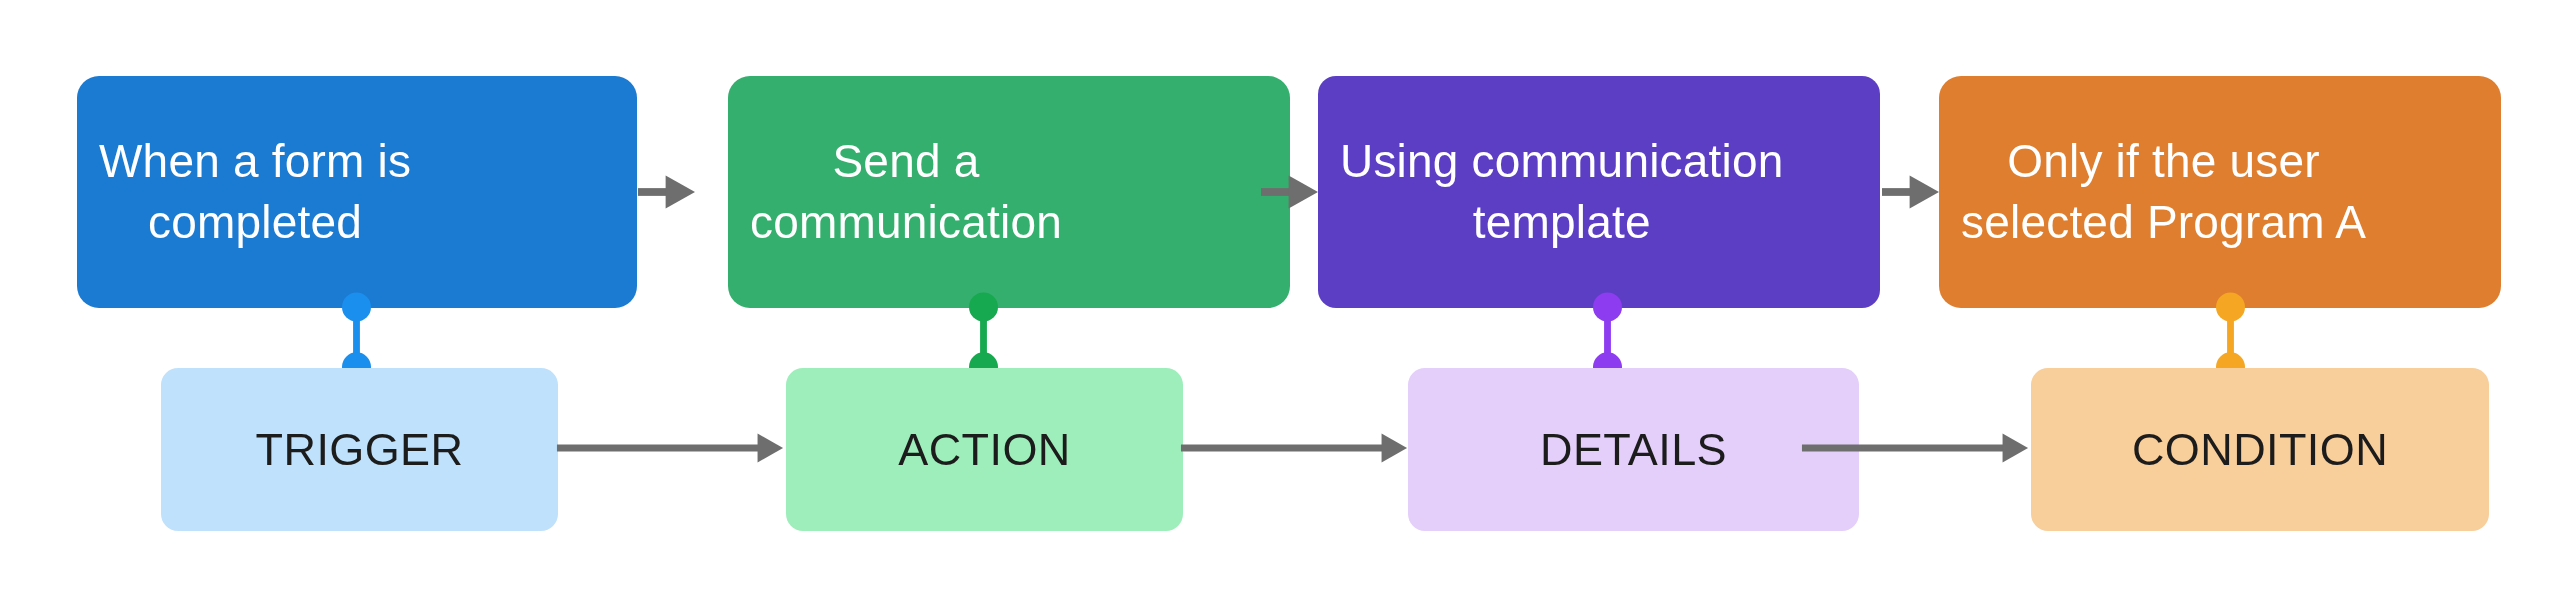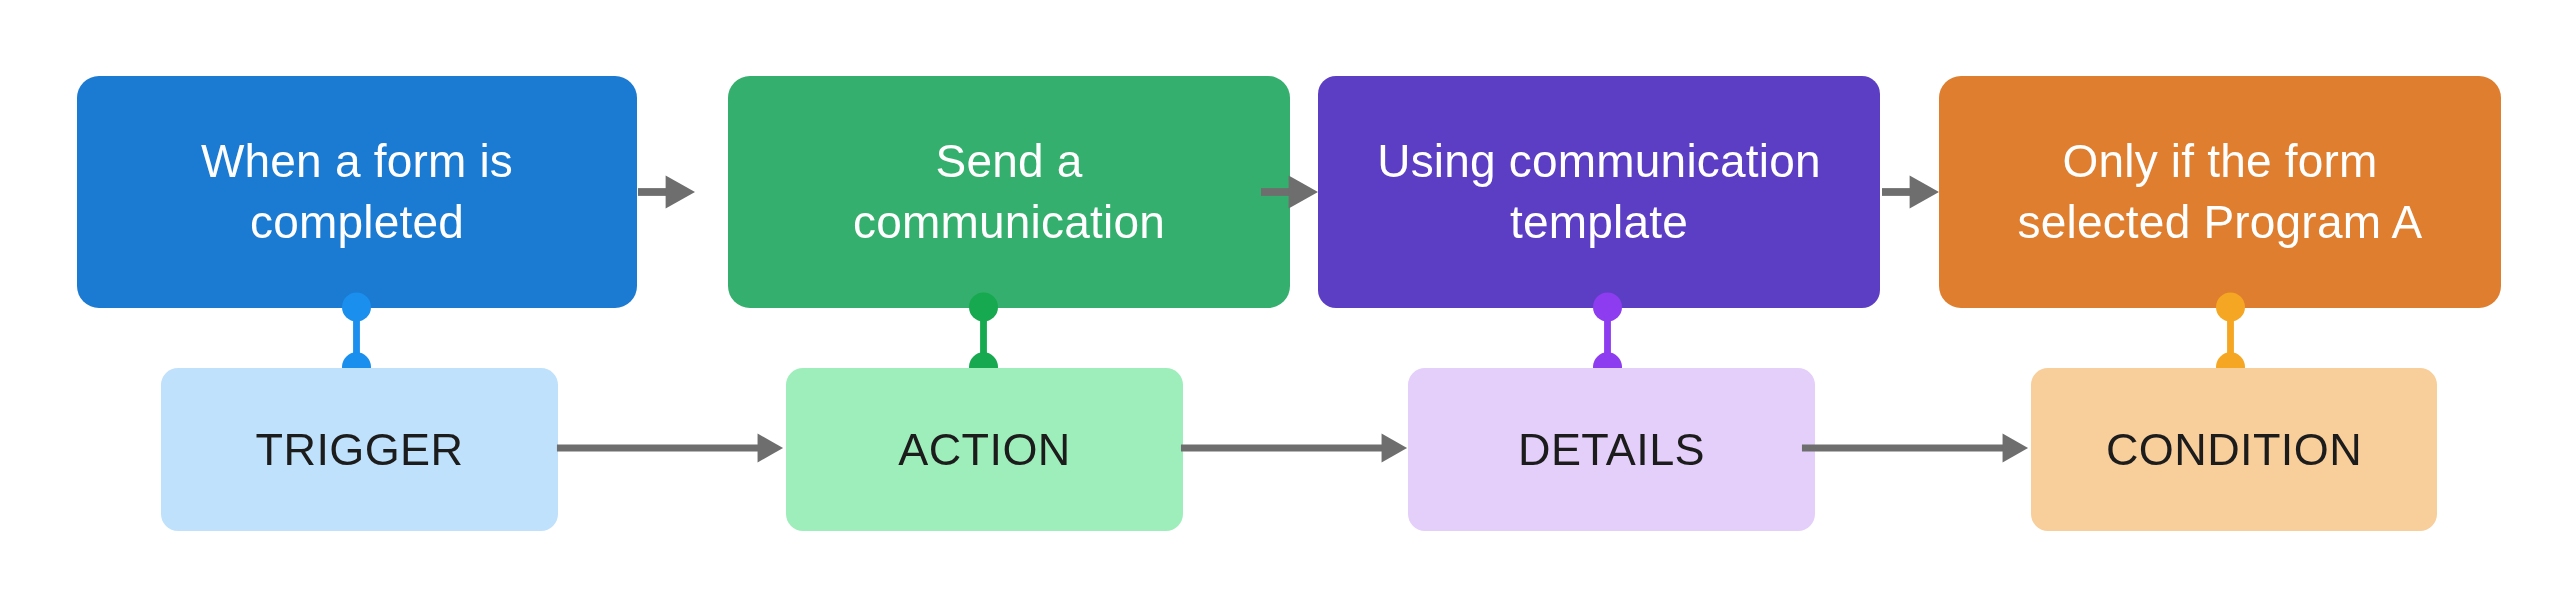--- a/index.html
+++ b/index.html
@@ -20,21 +20,20 @@
   }
 
   
   .step-card {
     position: absolute;
     top: 76px;
     height: 232px;
     border-radius: 22px;
     display: flex;
     align-items: center;
-    justify-content: center;
     text-align: center;
     box-sizing: border-box;
     padding: 16px 22px;
   }
   .step-card-label {
     color: #ffffff;
     font-size: 46px;
     line-height: 1.33;
     font-weight: 400;
     letter-spacing: 0.2px;
@@ -86,21 +85,21 @@
   </div>
   <div class="step-card" id="card-1" style="left: 696px; width: 562px; background: rgb(52, 175, 109); margin-left: 32px;">
     <div class="step-card-label">Send a
 communication</div>
   </div>
   <div class="step-card" id="card-2" style="left: 1318px; width: 562px; background: rgb(92, 62, 196); border-radius: 18px;">
     <div class="step-card-label">Using communication
 template</div>
   </div>
   <div class="step-card" id="card-3" style="left: 1939px; width: 562px; background: rgb(222, 126, 46);">
-    <div class="step-card-label">Only if the form
+    <div class="step-card-label">Only if the user
 selected Program A</div>
   </div>
 
   <svg class="arrow" id="toparrow-0" width="57" height="38" viewBox="0 0 66 44" style="left: 638px; top: 173px;">
       <line x1="0" y1="22" x2="34" y2="22" stroke="#6e6e6e" stroke-width="9"></line>
       <polygon points="32,3 66,22 32,41" fill="#6e6e6e"></polygon>
     </svg>
   <svg class="arrow" id="toparrow-1" width="57" height="38" viewBox="0 0 66 44" style="left: 1261px; top: 173px;">
       <line x1="0" y1="22" x2="34" y2="22" stroke="#6e6e6e" stroke-width="9"></line>
       <polygon points="32,3 66,22 32,41" fill="#6e6e6e"></polygon>
@@ -130,24 +129,24 @@
       <circle cx="24" cy="21" r="17" fill="#f5a623"></circle>
       <circle cx="24" cy="91" r="17" fill="#f5a623"></circle>
     </svg>
 
   <div class="chip" id="chip-0" style="left: 161px; width: 397px; background: rgb(191, 225, 251);">
     <div class="chip-label">TRIGGER</div>
   </div>
   <div class="chip" id="chip-1" style="left: 786px; width: 397px; background: rgb(158, 238, 187);">
     <div class="chip-label">ACTION</div>
   </div>
-  <div class="chip" id="chip-2" style="left: 1408px; width: 407px; background: rgb(228, 206, 250);">
+  <div class="chip" id="chip-2" style="left: 1408px; width: 451px; background: rgb(228, 206, 250);">
     <div class="chip-label">DETAILS</div>
   </div>
-  <div class="chip" id="chip-3" style="left: 2031px; width: 406px; background: rgb(248, 206, 155);">
+  <div class="chip" id="chip-3" style="left: 2031px; width: 458px; background: rgb(248, 206, 155);">
     <div class="chip-label">CONDITION</div>
   </div>
 
   <svg class="arrow" id="botarrow-0" width="228" height="34" viewBox="0 0 266 40" style="left: 556px; top: 431px;">
       <line x1="0" y1="20" x2="238" y2="20" stroke="#6e6e6e" stroke-width="8"></line>
       <polygon points="236,3 266,20 236,37" fill="#6e6e6e"></polygon>
     </svg>
   <svg class="arrow" id="botarrow-1" width="228" height="34" viewBox="0 0 266 40" style="left: 1180px; top: 431px;">
       <line x1="0" y1="20" x2="238" y2="20" stroke="#6e6e6e" stroke-width="8"></line>
       <polygon points="236,3 266,20 236,37" fill="#6e6e6e"></polygon>

